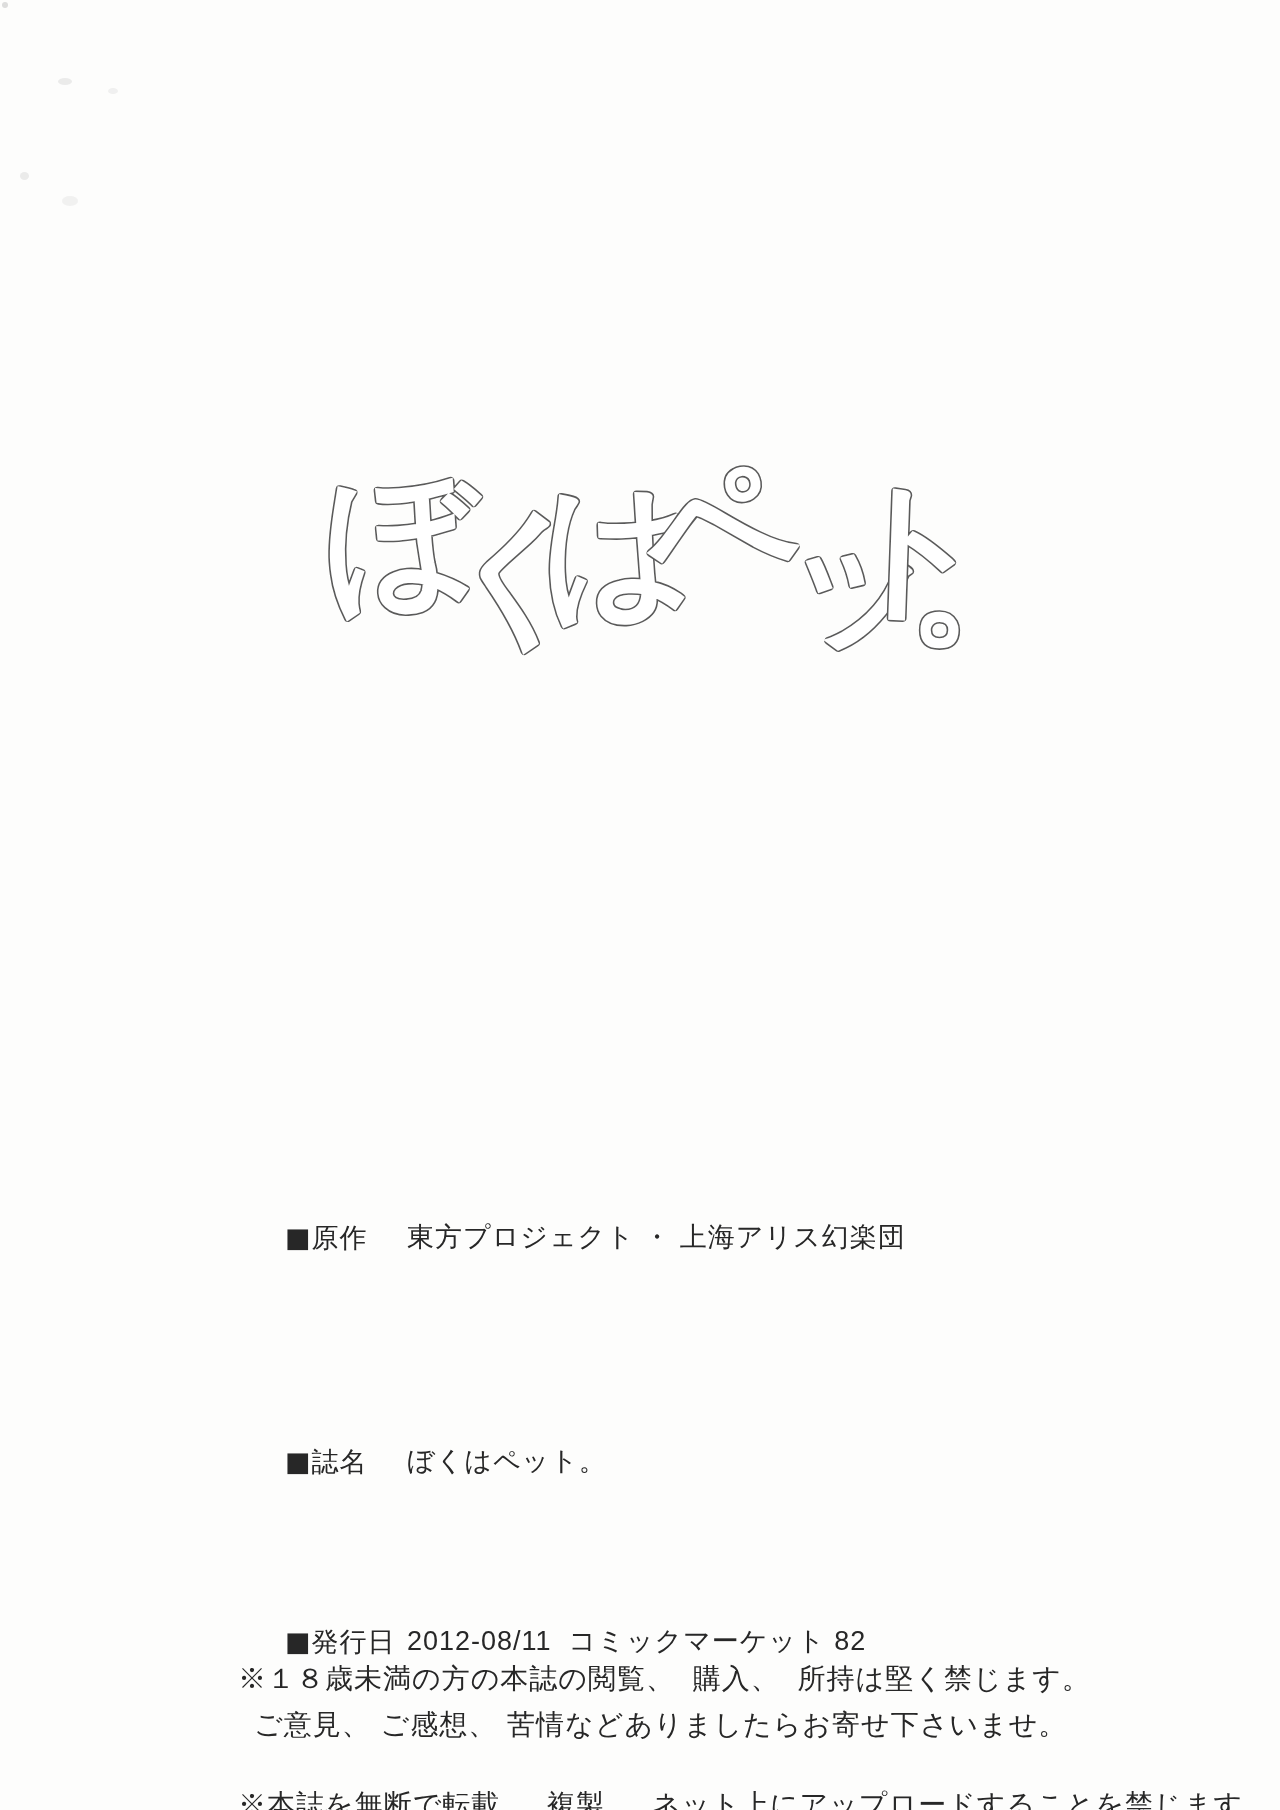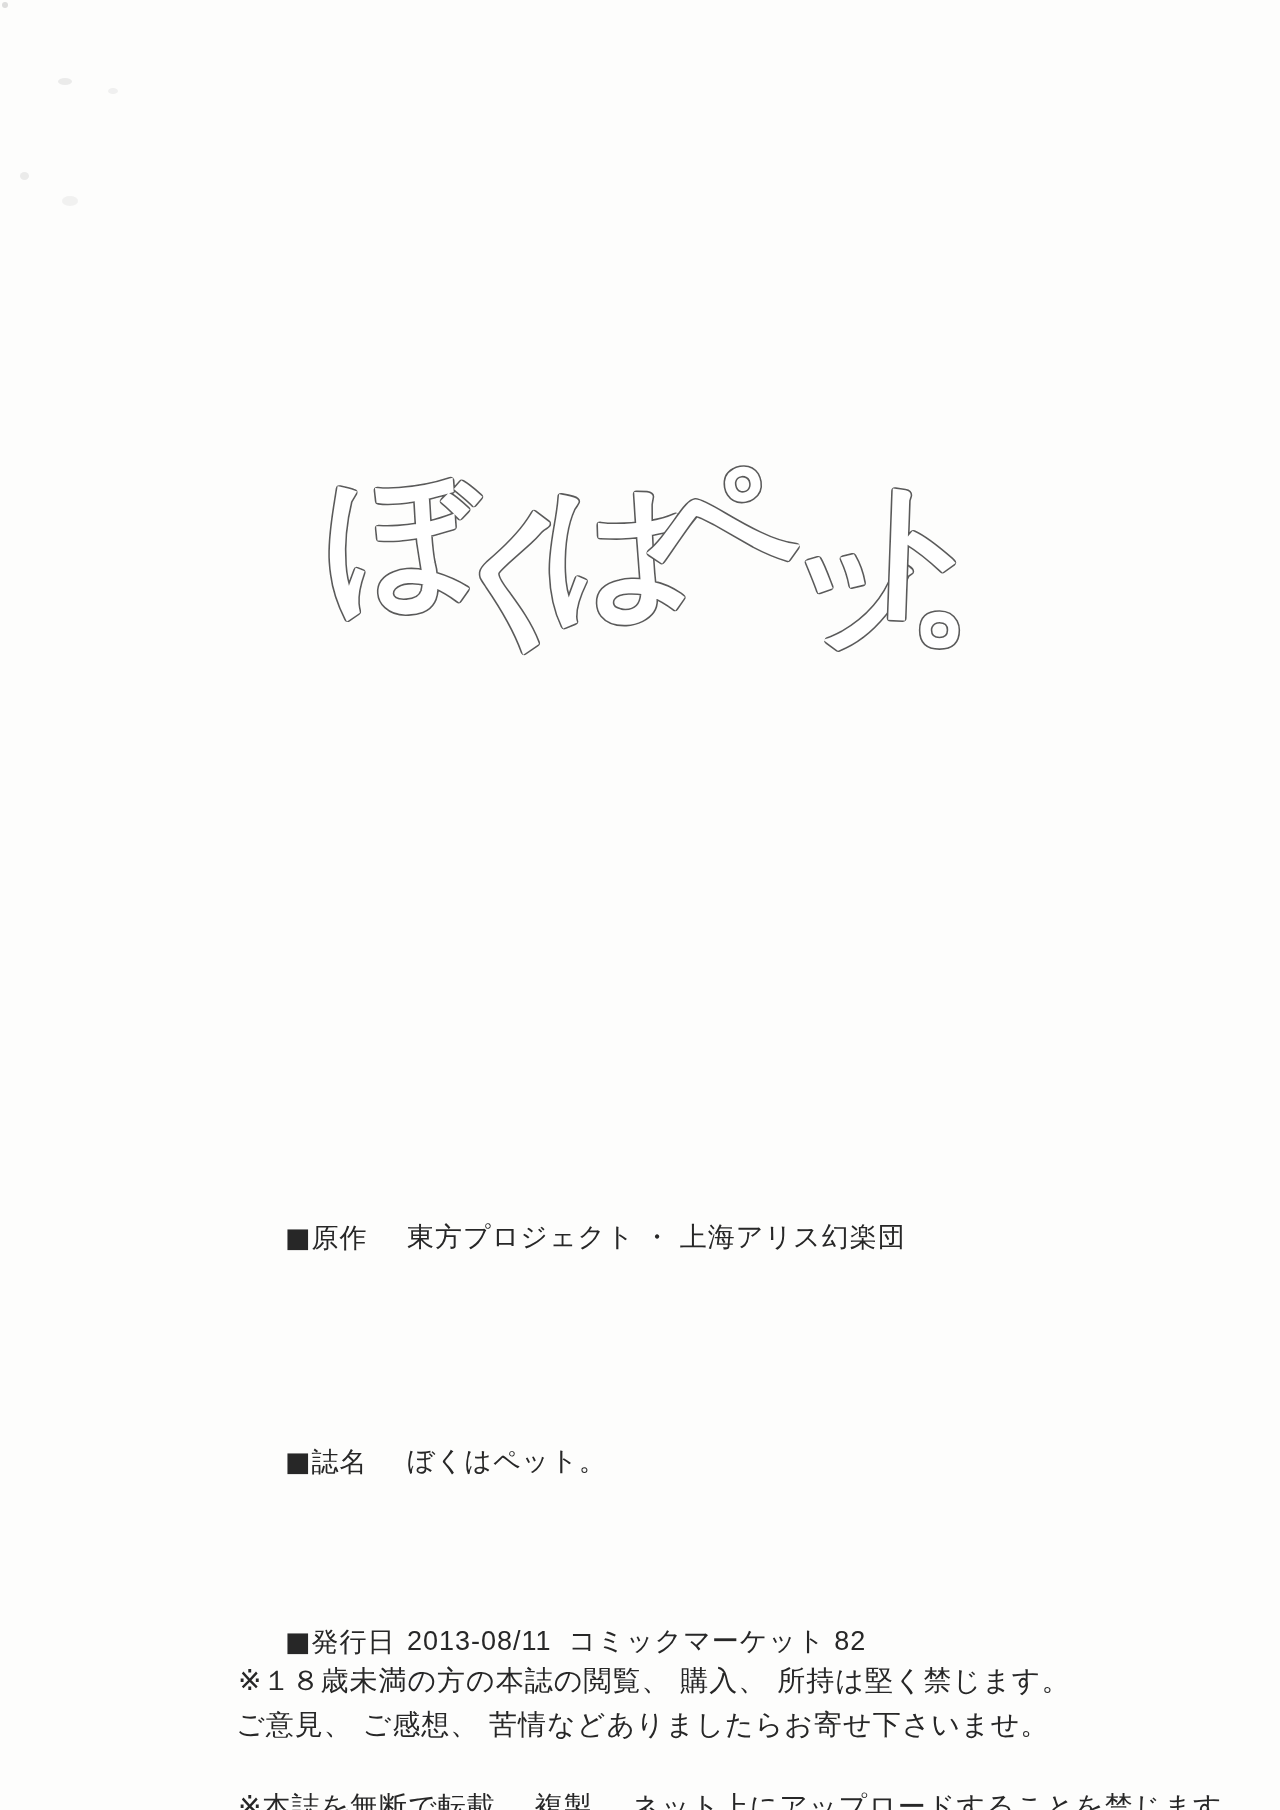--- a/index.html
+++ b/index.html
@@ -73,24 +73,25 @@
     position: absolute;
     left: 238px;
     top: 1576px;
     font-size: 28px;
     line-height: 42px;
     letter-spacing: 1px;
     white-space: pre;
   }
   .notices p {
     margin: 0;
+    font-family: Liberation Mono, monospace;
   }
   .feedback {
     position: absolute;
-    left: 236px;
+    left: 254px;
     top: 1706px;
     font-size: 28px;
     margin: 0;
     letter-spacing: 1px;
     white-space: pre;
   }
 
   
   .speck {
     position: absolute;
@@ -126,21 +127,21 @@
       <span class="credit-value">東方プロジェクト ・ 上海アリス幻楽団</span>
     </div>
 
     <div class="credit-row">
       <span class="credit-label"><span class="credit-bullet">■</span><span>誌名</span></span>
       <span class="credit-value">ぼくはペット。</span>
     </div>
 
     <div class="credit-row">
       <span class="credit-label"><span class="credit-bullet">■</span><span>発行日</span></span>
-      <span class="credit-value">2013-08/11  コミックマーケット 82</span>
+      <span class="credit-value">2012-08/11  コミックマーケット 82</span>
     </div>
 
     <div class="credit-row">
       <span class="credit-label"><span class="credit-bullet">■</span><span>発行</span></span>
       <span class="credit-value">HELL-ION</span>
     </div>
 
     
 
     

